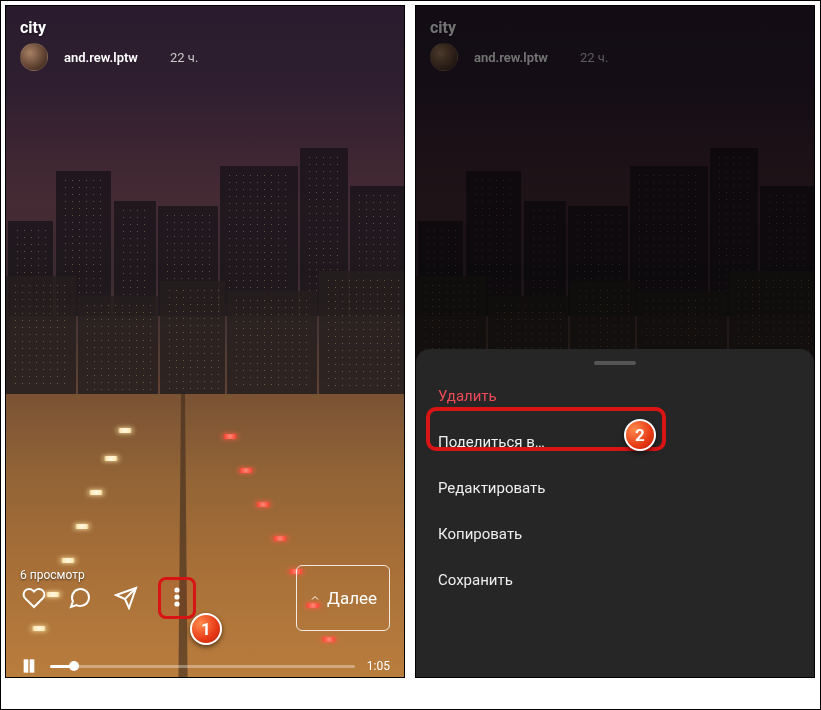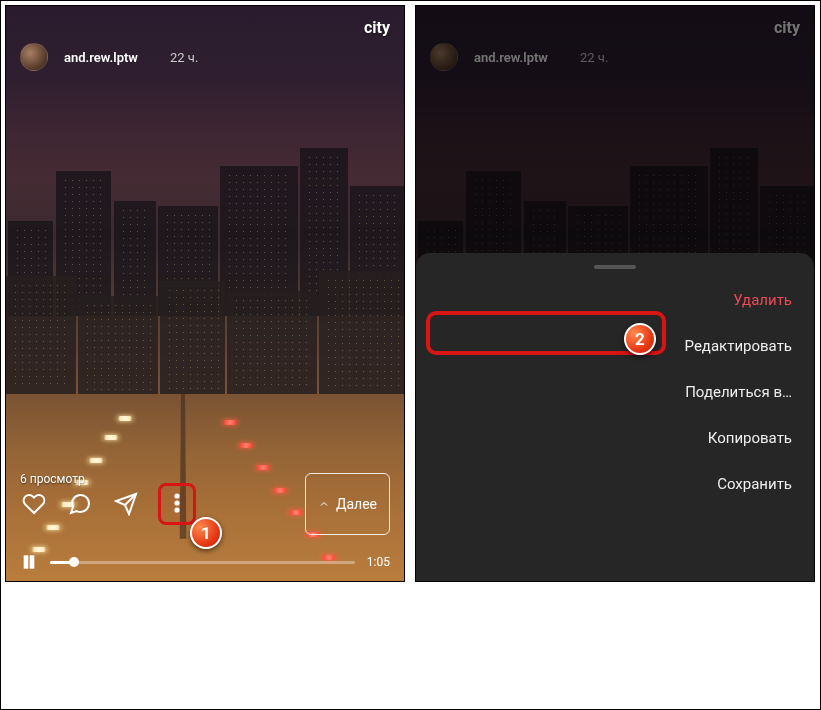--- a/index.html
+++ b/index.html
@@ -13,27 +13,26 @@
     display: flex;
     gap: 10px;
     padding: 4px;
     border: 1px solid #000;
     width: 821px;
     height: 710px;
   }
   .phone {
     position: relative;
     width: 400px;
-    height: 577px;
+    height: 673px;
     border: 1px solid #000;
     overflow: hidden;
     background: linear-gradient(to bottom,
        #2a1c2e 0%, #2e1e30 12%, #3e2632 22%, #452b33 30%,
        #3b2b30 40%, #4e3a34 50%, #6c4a35 62%, #9a6638 78%, #b87b3f 100%);
-    text-align: right;
   }
   .header {
     position: absolute;
     top: 0; left: 0; right: 0;
     padding: 12px 14px 8px 14px;
     z-index: 5;
   }
   .title {
     color: #fff;
     font-size: 16px;
@@ -156,29 +155,29 @@
     position: relative;
     background: rgba(255,0,0,.04);
   }
   .next-pill {
     margin-left: auto;
     display: inline-flex;
     align-items: center;
     gap: 6px;
     border: 1px solid rgba(255,255,255,.85);
     color: #fff;
-    font-size: 14px;
+    font-size: 17px;
     padding: 22px 12px;
     border-radius: 6px;
     cursor: pointer;
   }
   .next-pill svg { width: 12px; height: 12px; stroke:#fff; fill:none; stroke-width:2; }
   .playback-row {
     position: absolute;
-    left: 8px; right: 8px; bottom: 10px;
+    left: 8px; right: 8px; bottom: 2px;
     display: flex;
     align-items: center;
     gap: 12px;
     padding: 0 6px;
   }
   .playback-row svg { width: 16px; height: 16px; fill: #fff; }
   .progress {
     flex: 1;
     height: 3px;
     background: rgba(255,255,255,.35);
@@ -451,22 +450,22 @@
         <div class="car tl" style="top:16%;left:14%"></div>
         <div class="car tl" style="top:30%;left:24%"></div>
       </div>
     </div>
 
     <div class="dim"></div>
 
     <div class="sheet">
       <div class="sheet-handle"></div>
       <div class="sheet-item danger">Удалить</div>
+      <div class="sheet-item">Поделиться в…</div>
       <div class="sheet-item">Редактировать</div>
-      <div class="sheet-item">Поделиться в…</div>
       <div class="sheet-item">Копировать</div>
       <div class="sheet-item">Сохранить</div>
       <div class="sheet-highlight"></div>
       <div class="badge badge-2">2</div>
     </div>
   </div>
 
 </div>
 
 </body></html>

